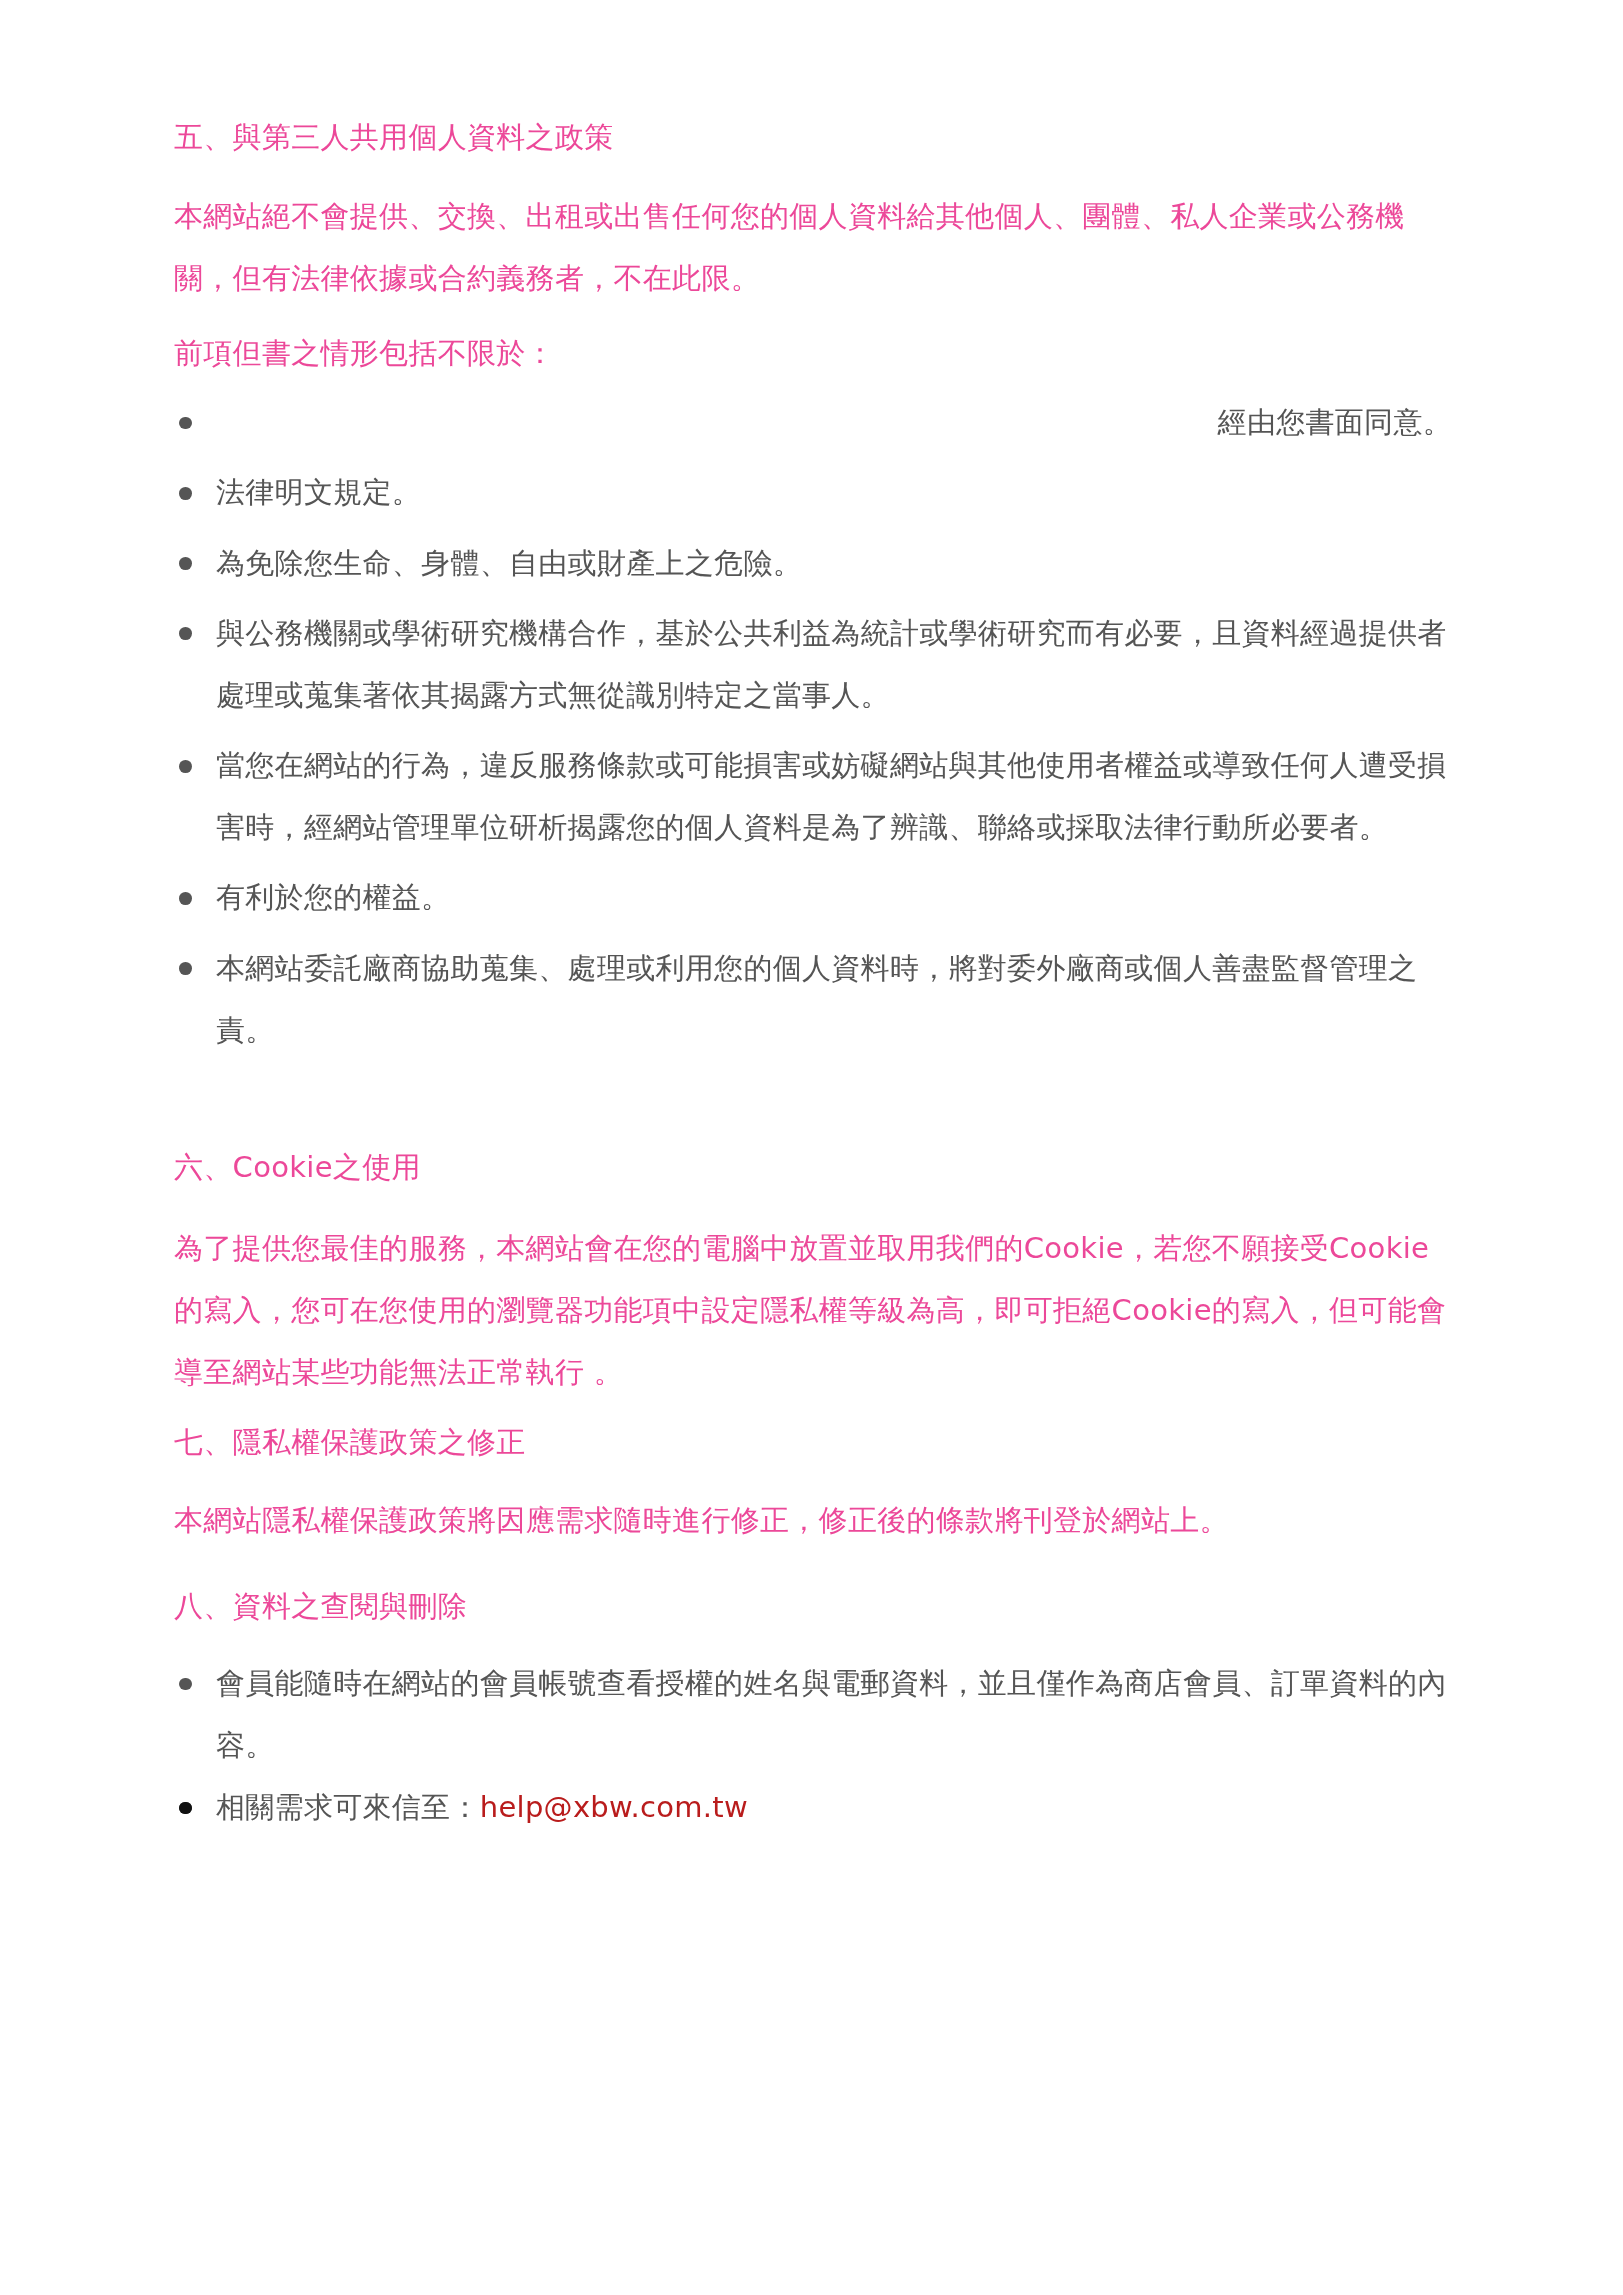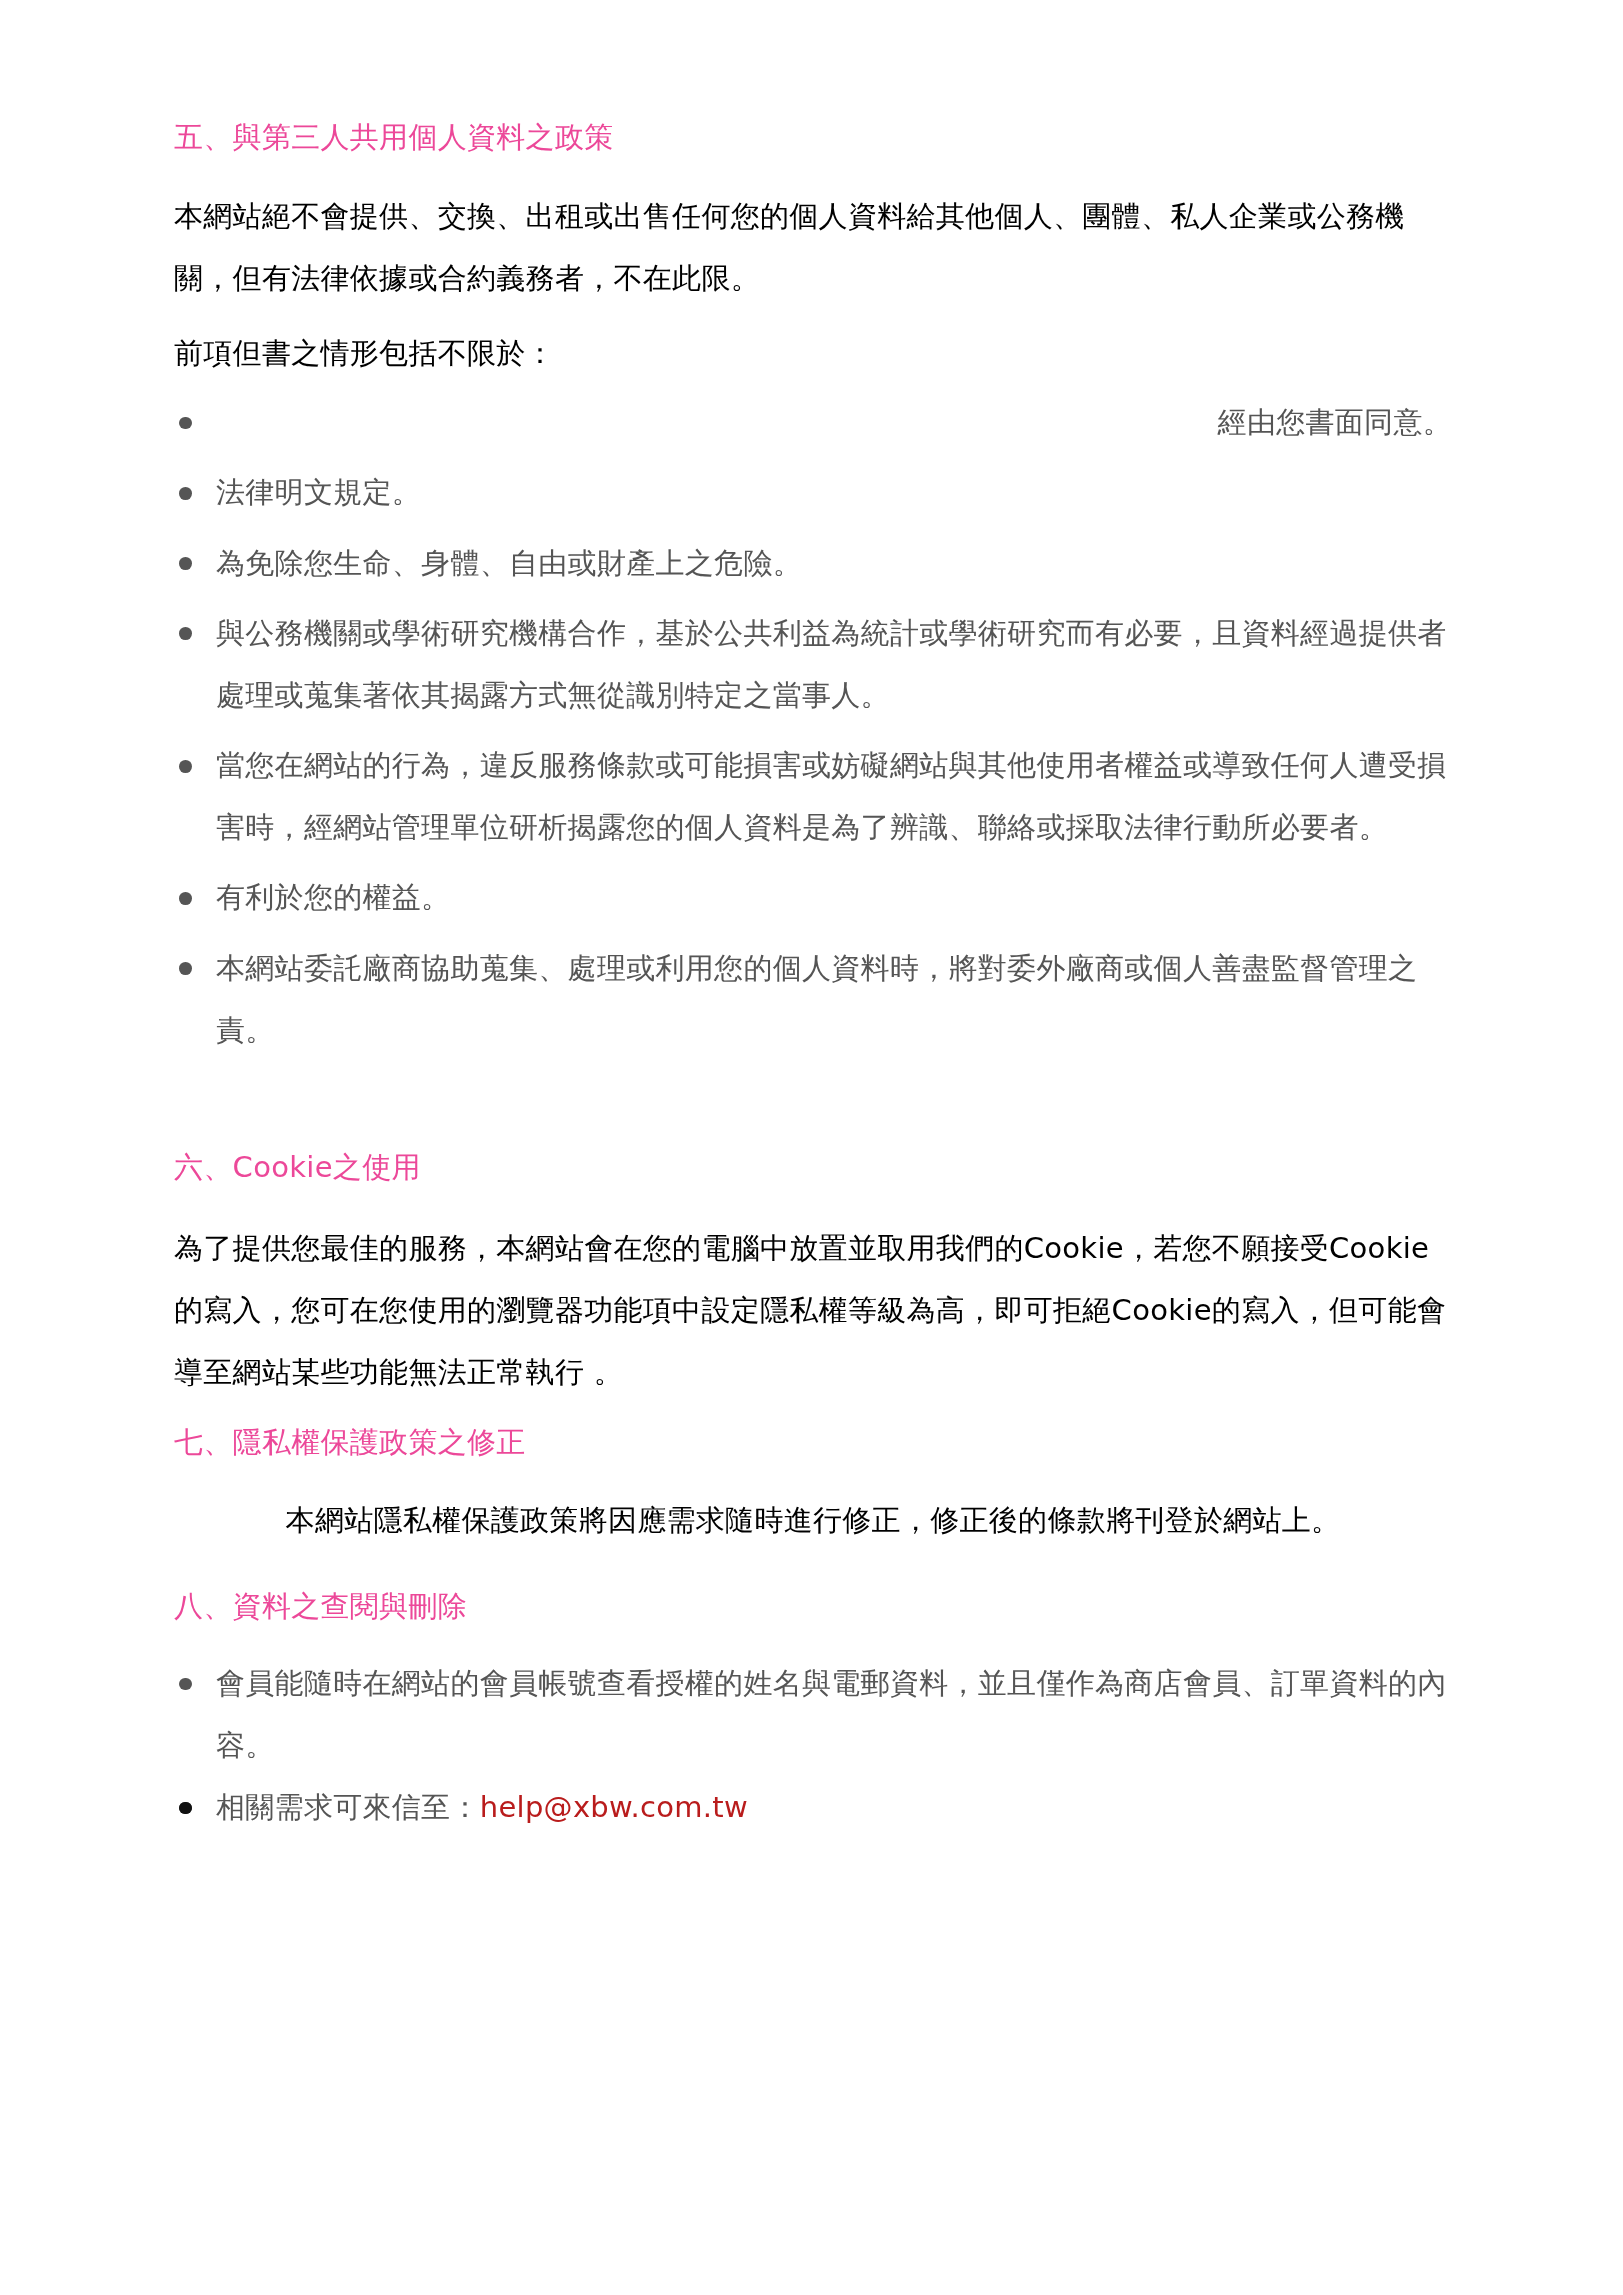--- a/index.html
+++ b/index.html
@@ -26,21 +26,21 @@
       line-height: 45px;
       margin: 0;
       font-weight: normal;
       color: #ec4899;
       letter-spacing: 0.3px;
     }
     .para {
       font-size: 29px;
       line-height: 62px;
       margin: 0;
-      color: #000000;
+      color: #ec4899;
       letter-spacing: 0.3px;
     }
     ul.list {
       list-style: none;
       margin: 0;
       padding: 0;
     }
     ul.list li {
       position: relative;
       padding-left: 42px;
@@ -107,21 +107,21 @@
       <span>本網站委託廠商協助蒐集、處理或利用您的個人資料時，將對委外廠商或個人善盡監督管理之責。</span>
     </li>
   </ul>
 
   <h2 class="heading" style="position:absolute; top:1030px;">六、Cookie之使用</h2>
 
   <p class="para" style="position:absolute; top:1102px; width:1278px;">為了提供您最佳的服務，本網站會在您的電腦中放置並取用我們的Cookie，若您不願接受Cookie的寫入，您可在您使用的瀏覽器功能項中設定隱私權等級為高，即可拒絕Cookie的寫入，但可能會導至網站某些功能無法正常執行 。</p>
 
   <h2 class="heading" style="position:absolute; top:1305px;">七、隱私權保護政策之修正</h2>
 
-  <p class="para" style="position:absolute; top:1374px; width:1278px;text-align:center;">本網站隱私權保護政策將因應需求隨時進行修正，修正後的條款將刊登於網站上。</p>
+  <p class="para" style="position:absolute; top:1374px; width:1278px;">本網站隱私權保護政策將因應需求隨時進行修正，修正後的條款將刊登於網站上。</p>
 
   <h2 class="heading" style="position:absolute; top:1469px;">八、資料之查閱與刪除</h2>
 
   <ul class="list" style="position:absolute; top:1537px; width:1278px;">
     <li style="margin-bottom:0px;">
       <span class="bullet"></span>
       <span>會員能隨時在網站的會員帳號查看授權的姓名與電郵資料，並且僅作為商店會員、訂單資料的內容。</span>
     </li>
     <li style="margin-bottom:0px;">
       <span class="bullet"></span>

